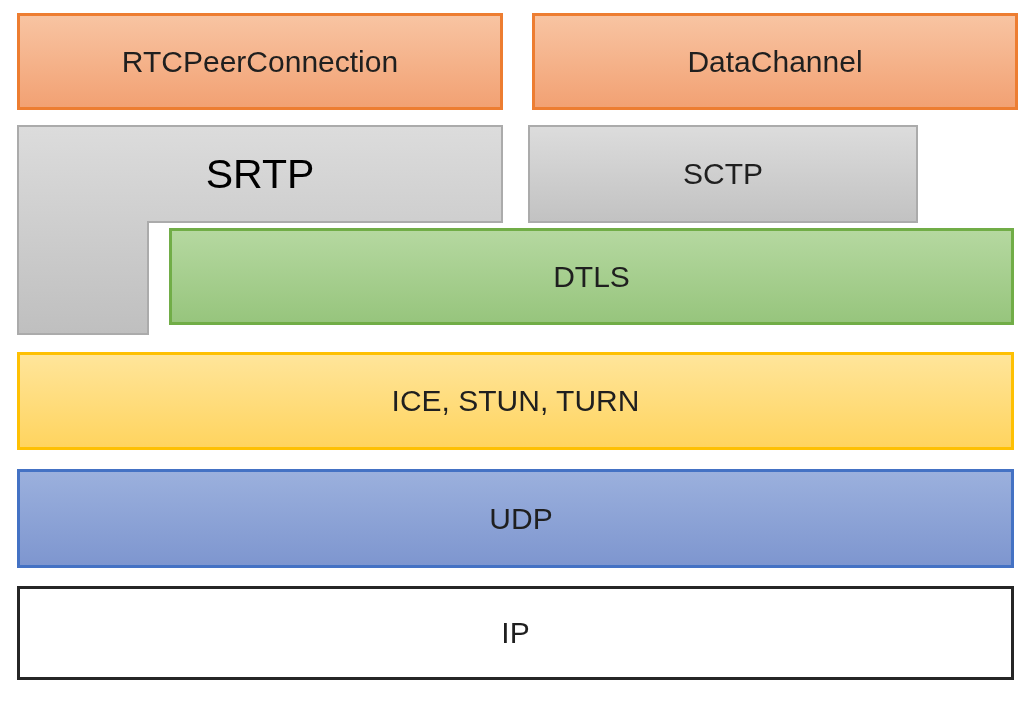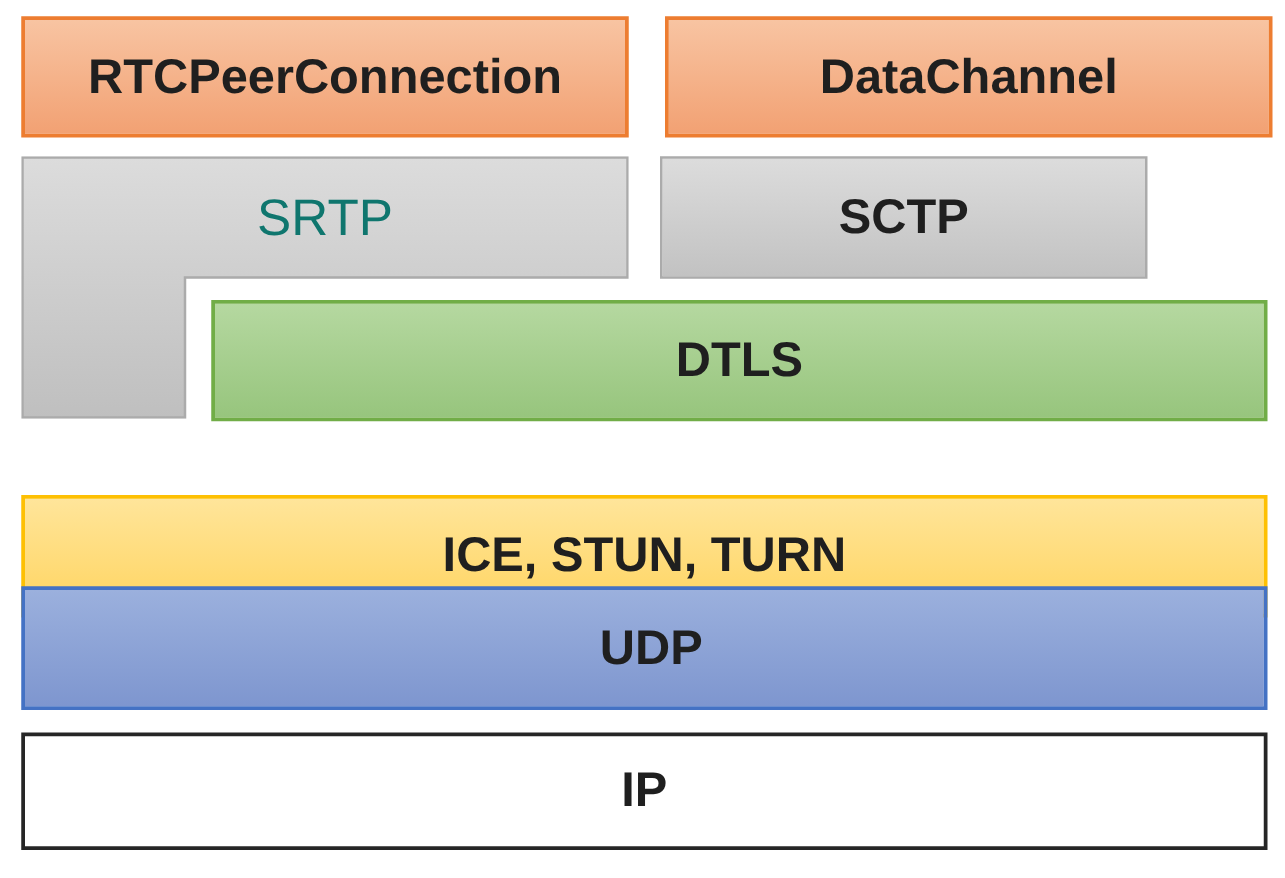--- a/index.html
+++ b/index.html
@@ -14,62 +14,60 @@
     background: #ffffff;
     font-family: "Liberation Sans", sans-serif;
     overflow: hidden;
   }
   .box {
     position: absolute;
     box-sizing: border-box;
     display: flex;
     align-items: center;
     justify-content: center;
-    font-size: 39px;
+    font-size: 30px;
     color: #1f1f1f;
     white-space: nowrap;
-    font-weight: bold;
   }
   .box-orange {
     background: linear-gradient(to bottom, #f8c4a2, #f2a173);
     border: 3px solid #ed7d31;
   }
   .box-gray {
     background: linear-gradient(to bottom, #dcdcdc, #c2c2c2);
     border: 2px solid #ababab;
   }
   .box-green {
     background: linear-gradient(to bottom, #b5d8a0, #97c57d);
     border: 3px solid #71ad47;
   }
   .box-yellow {
     background: linear-gradient(to bottom, #ffe59a, #ffd45f);
     border: 3px solid #fec003;
-    margin-top: 44px;
   }
   .box-blue {
     background: linear-gradient(to bottom, #9bb0dd, #7e96cf);
     border: 3px solid #4472c4;
     padding-left: 11px;
   }
   .box-white {
     background: #ffffff;
     border: 3px solid #262626;
   }
   
   #box-rtcpeerconnection { left: 17px;  top: 13px;  width: 486px; height: 97px; }
   #box-datachannel       { left: 532px; top: 13px;  width: 486px; height: 97px; }
   
   #srtp-shape            { left: 17px;  top: 125px; width: 486px; height: 210px; position: absolute; }
   #srtp-label            { left: 17px;  top: 125px; width: 486px; height: 98px;  position: absolute;
                            display: flex; align-items: center; justify-content: center;
-                           font-size: 41px; color: #0f766e; }
+                           font-size: 41px; color: #000000; }
   #box-sctp              { left: 528px; top: 125px; width: 390px; height: 98px; }
   
-  #box-dtls              { left: 169px; top: 240px; width: 845px; height: 97px; }
+  #box-dtls              { left: 169px; top: 228px; width: 845px; height: 97px; }
   
   #box-ice               { left: 17px;  top: 352px; width: 997px; height: 98px; }
   #box-udp               { left: 17px;  top: 469px; width: 997px; height: 99px; }
   #box-ip                { left: 17px;  top: 586px; width: 997px; height: 94px; }
 </style>
 </head>
 <body>
 
 <div class="canvas">
 

